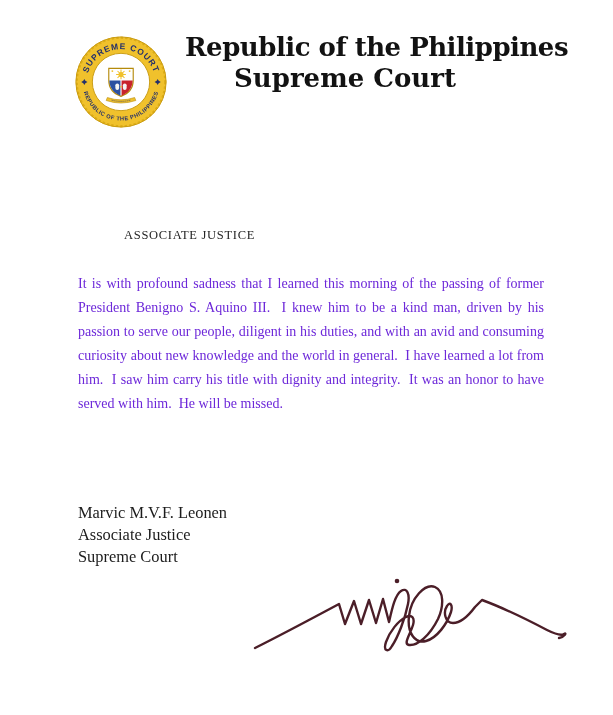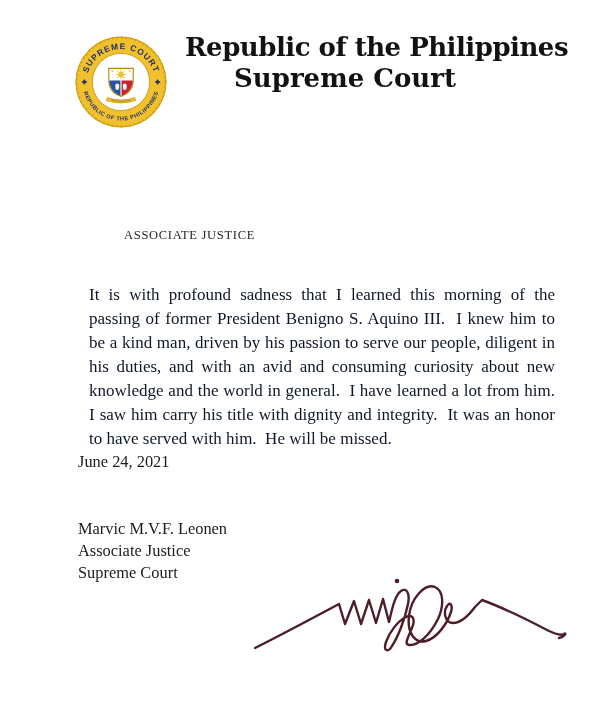--- a/index.html
+++ b/index.html
@@ -16,26 +16,26 @@
   .mast-line1 { font-size:26px; line-height:32px; letter-spacing:-0.5px; white-space:nowrap; }
   .mast-line2 { font-size:26px; line-height:31px; }
   .mast-line3 { font-size:25px; line-height:29px; }
   .chambers-label { position:absolute; left:78px; top:167px; font-size:13px; letter-spacing:0.4px; color:#242424; }
   .chambers-name {
     position:absolute; left:80px; top:195px; font-size:23px; font-style:italic;
     font-family:"DejaVu Serif", serif; letter-spacing:1.5px; color:#2a2a2a; white-space:nowrap;
   }
   .chambers-title { position:absolute; left:124px; top:228px; font-size:12.5px; letter-spacing:0.7px; color:#242424; }
   .body-par {
-    position:absolute; left:78px; top:272px; width:466px; margin:11px;
-    font-size:17px; line-height:24px; text-align:justify; text-justify:inter-word;
-    white-space:pre-wrap; color:#0f172a;
+    position:absolute; left:78px; top:272px; width:466px; margin:0;
+    font-size:14px; line-height:24px; text-align:justify; text-justify:inter-word;
+    white-space:pre-wrap; color:#6d28d9;
   }
   .date-line { position:absolute; left:78px; top:452px; font-size:16.4px; color:#1c1c1c; }
-  .sig-block { position:absolute; left:78px; top:502px; font-size:16.4px; line-height:22px; color:#1c1c1c;margin-top:16px; }
+  .sig-block { position:absolute; left:78px; top:502px; font-size:16.4px; line-height:22px; color:#1c1c1c; }
   .signature { position:absolute; left:251px; top:574px; width:322px; height:82px; }
   .signature svg { display:block; width:100%; height:100%; }
 </style>
 </head>
 <body>
 
 <div class="page">
 
   <div class="seal">
     <svg viewBox="0 0 100 100">
@@ -79,21 +79,20 @@
   </div>
 
   <div class="masthead">
     <div class="mast-line1">Republic of the Philippines</div>
     <div class="mast-line2">Supreme Court</div>
   </div>
 
   <div class="chambers-title">ASSOCIATE JUSTICE</div>
 
   <p class="body-par">It is with profound sadness that I learned this morning of the passing of former President Benigno S. Aquino III.  I knew him to be a kind man, driven by his passion to serve our people, diligent in his duties, and with an avid and consuming curiosity about new knowledge and the world in general.  I have learned a lot from him.  I saw him carry his title with dignity and integrity.  It was an honor to have served with him.  He will be missed.</p>
-  <div class="date-line">June 24, 2021</div>
 
   <div class="sig-block">
     <div>Marvic M.V.F. Leonen</div>
     <div>Associate Justice</div>
     <div>Supreme Court</div>
   </div>
 
   <div class="signature">
     <svg viewBox="0 0 322 82">
       <path d="M4 74

